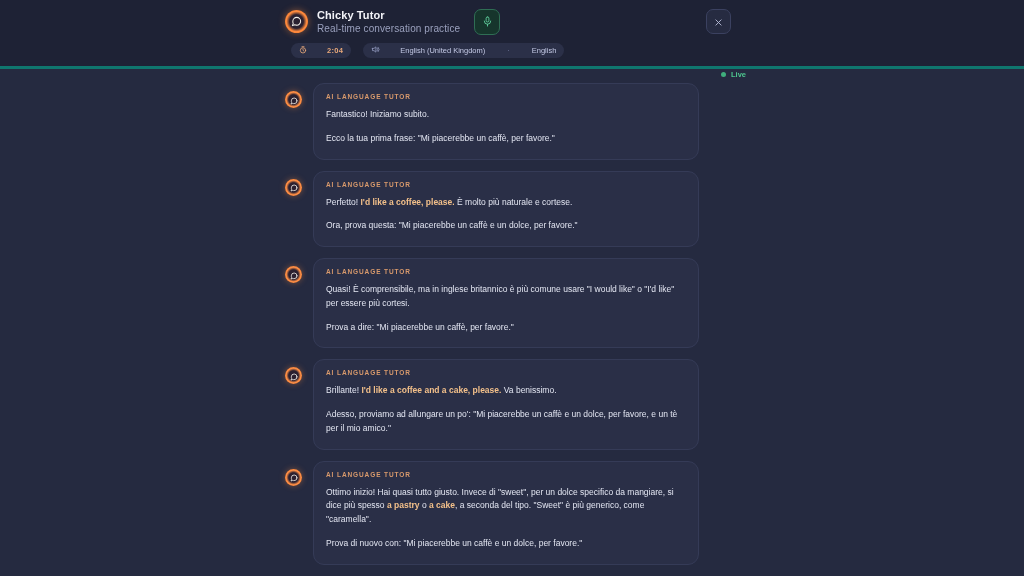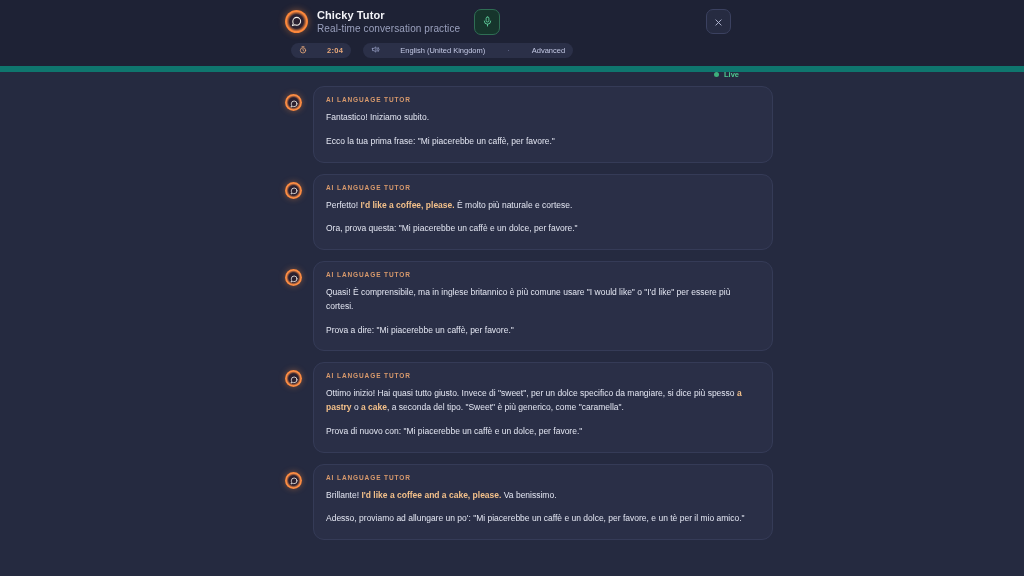--- a/index.html
+++ b/index.html
@@ -30,21 +30,21 @@
     background: #a7a7ab;
     border: 1px solid #f5f5f7;
   }
   #app-scroll::-webkit-scrollbar-button:single-button {
     display: block; height: 14px; background: #f0f0f2;
   }
 
   
   .header {
     background: #1e2235;
-    border-bottom: 6px solid #0f766e;
+    border-bottom: 3px solid #0f766e;
     padding: 7px 0 8px 0;
     position: relative;
   }
   .header-inner { width: 1009px; position: relative; }
 
   .header-row1 {
     display: flex;
     align-items: center;
     padding-left: 285px;
     height: 29px;
@@ -117,21 +117,21 @@
     height: 15px;
     cursor: default;
   }
   .chip-timer { color: #e8a87a; font-weight: bold; letter-spacing: 0.3px; }
   .chip-lang  { color: #c3c8e4; margin-left: 12px; justify-content: center; }
   .chip-sep { color: #6d7496; margin: 0 2px; }
   .chip-level { color: #c3c8e4; }
 
   .live-indicator {
     position: absolute;
-    right: 270px;
+    right: 263px;
     display: flex;
     align-items: center;
     gap: 5px;
     font-size: 7.5px;
     color: #4ec88f;
     font-weight: bold;
     margin-top: 48px;
   }
   .live-dot {
     width: 5px; height: 5px; border-radius: 50%;
@@ -153,21 +153,21 @@
     width: 17px; height: 17px;
     border-radius: 50%;
     background: radial-gradient(circle at 50% 50%, #2a2030 0%, #2a2030 40%, #ff8f46 60%, #ef7a2c 84%, rgba(255,138,61,0.2) 100%);
     display: flex; align-items: center; justify-content: center;
     flex: 0 0 auto;
     margin-top: 8px;
     box-shadow: 0 0 6px rgba(255,140,60,0.4);
   }
   .bubble {
     margin-left: 11px;
-    width: 460px;
+    width: 386px;
     background: #2a2f47;
     border: 1px solid #353b57;
     border-radius: 11px;
     padding: 9px 12px 13px 12px;
   }
   .bubble-label {
     font-size: 6.5px;
     letter-spacing: 0.9px;
     color: #d99a6c;
     font-weight: bold;
@@ -244,21 +244,21 @@
         <div class="chip chip-lang">
           <span>
             <svg width="9" height="9" viewBox="0 0 24 24" fill="none" stroke="#8f96bb" stroke-width="2.2" stroke-linecap="round" stroke-linejoin="round">
               <path d="M4 9v6h4l5 4V5L8 9H4z"></path>
               <path d="M16.5 8.5a5 5 0 0 1 0 7"></path>
               <path d="M19 6a8.5 8.5 0 0 1 0 12"></path>
             </svg>
           </span>
           <span>English (United Kingdom)</span>
           <span class="chip-sep">·</span>
-          <span class="chip-level">Advanced</span>
+          <span class="chip-level">English</span>
         </div>
 
         <div class="live-indicator">
           <span class="live-dot"></span>
           <span>Live</span>
         </div>
       </div>
 
     </div>
   </div>
@@ -301,31 +301,31 @@
         </div>
       </div>
       <div class="msg-row">
         <div class="msg-avatar">
           <span><svg width="8" height="8" viewBox="0 0 24 24" fill="none" stroke="#f4f0ea" stroke-width="2.4" stroke-linecap="round" stroke-linejoin="round">
               <path d="M21 11.5a8.4 8.4 0 0 1-9 8.4 9.2 9.2 0 0 1-3.8-.8L3 21l1.9-4.9A8.3 8.3 0 0 1 4 11.5 8.4 8.4 0 0 1 12.5 3 8.4 8.4 0 0 1 21 11.5z"></path>
             </svg></span>
         </div>
         <div class="bubble">
           <div class="bubble-label">AI LANGUAGE TUTOR</div>
+          <p class="bubble-p"><span>Brillante! </span><span class="hl">I'd like a coffee and a cake, please.</span><span> Va benissimo.</span></p>
+          <p class="bubble-p"><span>Adesso, proviamo ad allungare un po': "Mi piacerebbe un caffè e un dolce, per favore, e un tè per il mio amico."</span></p>
+        </div>
+      </div>
+      <div class="msg-row">
+        <div class="msg-avatar">
+          <span><svg width="8" height="8" viewBox="0 0 24 24" fill="none" stroke="#f4f0ea" stroke-width="2.4" stroke-linecap="round" stroke-linejoin="round">
+              <path d="M21 11.5a8.4 8.4 0 0 1-9 8.4 9.2 9.2 0 0 1-3.8-.8L3 21l1.9-4.9A8.3 8.3 0 0 1 4 11.5 8.4 8.4 0 0 1 12.5 3 8.4 8.4 0 0 1 21 11.5z"></path>
+            </svg></span>
+        </div>
+        <div class="bubble">
+          <div class="bubble-label">AI LANGUAGE TUTOR</div>
           <p class="bubble-p"><span>Ottimo inizio! Hai quasi tutto giusto. Invece di "sweet", per un dolce specifico da mangiare, si dice più spesso </span><span class="hl">a pastry</span><span> o </span><span class="hl">a cake</span><span>, a seconda del tipo. "Sweet" è più generico, come "caramella".</span></p>
           <p class="bubble-p"><span>Prova di nuovo con: "Mi piacerebbe un caffè e un dolce, per favore."</span></p>
         </div>
       </div>
-      <div class="msg-row">
-        <div class="msg-avatar">
-          <span><svg width="8" height="8" viewBox="0 0 24 24" fill="none" stroke="#f4f0ea" stroke-width="2.4" stroke-linecap="round" stroke-linejoin="round">
-              <path d="M21 11.5a8.4 8.4 0 0 1-9 8.4 9.2 9.2 0 0 1-3.8-.8L3 21l1.9-4.9A8.3 8.3 0 0 1 4 11.5 8.4 8.4 0 0 1 12.5 3 8.4 8.4 0 0 1 21 11.5z"></path>
-            </svg></span>
-        </div>
-        <div class="bubble">
-          <div class="bubble-label">AI LANGUAGE TUTOR</div>
-          <p class="bubble-p"><span>Brillante! </span><span class="hl">I'd like a coffee and a cake, please.</span><span> Va benissimo.</span></p>
-          <p class="bubble-p"><span>Adesso, proviamo ad allungare un po': "Mi piacerebbe un caffè e un dolce, per favore, e un tè per il mio amico."</span></p>
-        </div>
-      </div>
     </div>
 
 </div>
 
 </body></html>

